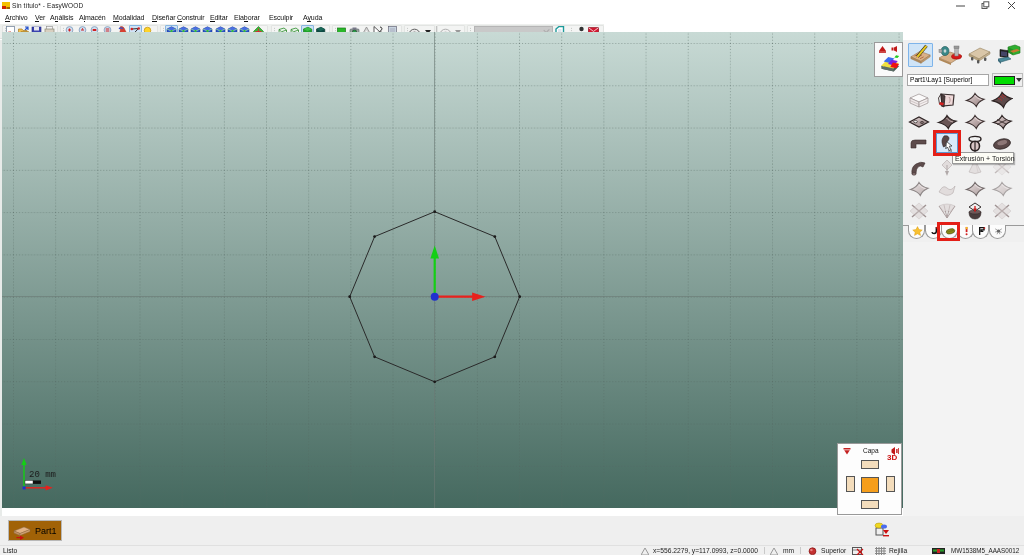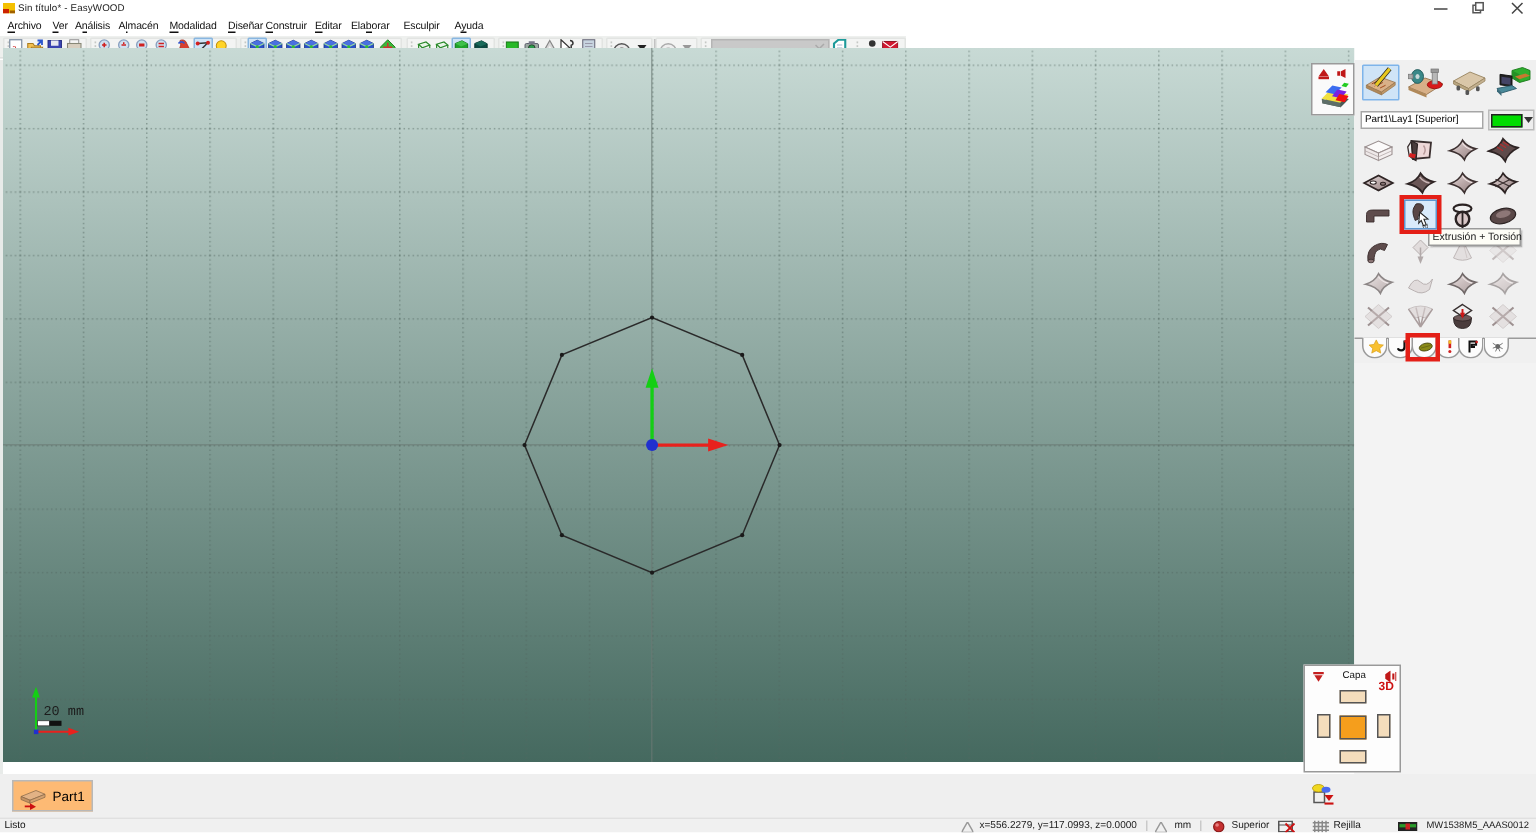--- a/index.html
+++ b/index.html
@@ -59,26 +59,26 @@
   .rtab { position:absolute; top:0px; width:17px; height:14px; background:#fcfcfc; border:1px solid #9a9a9a;
       border-top:none; border-radius:0 0 9px 9px; }
   .rtab svg { position:absolute; left:3px; top:1px; width:11px; height:10px; }
 
   
   #minipanel { position:absolute; left:874px; top:42px; width:29px; height:35px; background:#fafafa;
      border:1px solid #9a9a9a; z-index:3; }
 
   
   #capa { position:absolute; left:837px; top:443px; width:65px; height:72px; background:#fdfdfd;
-     border:1px solid #999; z-index:3; font-size:7px;margin-left:32px; }
+     border:1px solid #999; z-index:3; font-size:7px; }
   .wood { position:absolute; background:#f4ddbc; border:1px solid #555; }
 
   
   #tabbar { position:absolute; left:0; top:516px; width:1024px; height:29px; background:#efefef; }
-  #part1 { position:absolute; left:8px; top:4px; width:54px; height:21px; background:#fdba74; border:1px solid #b8b8b8;
+  #part1 { position:absolute; left:8px; top:4px; width:54px; height:21px; background:#a16207; border:1px solid #b8b8b8;
      font-size:9px; color:#000; }
   #statusbar { position:absolute; left:0; top:545px; width:1024px; height:10px; background:#f0f0f0; border-top:1px solid #e0e0e0;
      font-size:6.7px; color:#222; white-space:nowrap; }
   .st { position:absolute; top:1px; }
   .stsep { position:absolute; top:1px; width:1px; height:7px; background:#c9c9c9; }
 </style>
 </head>
 <body>
 <div id="win">
 

